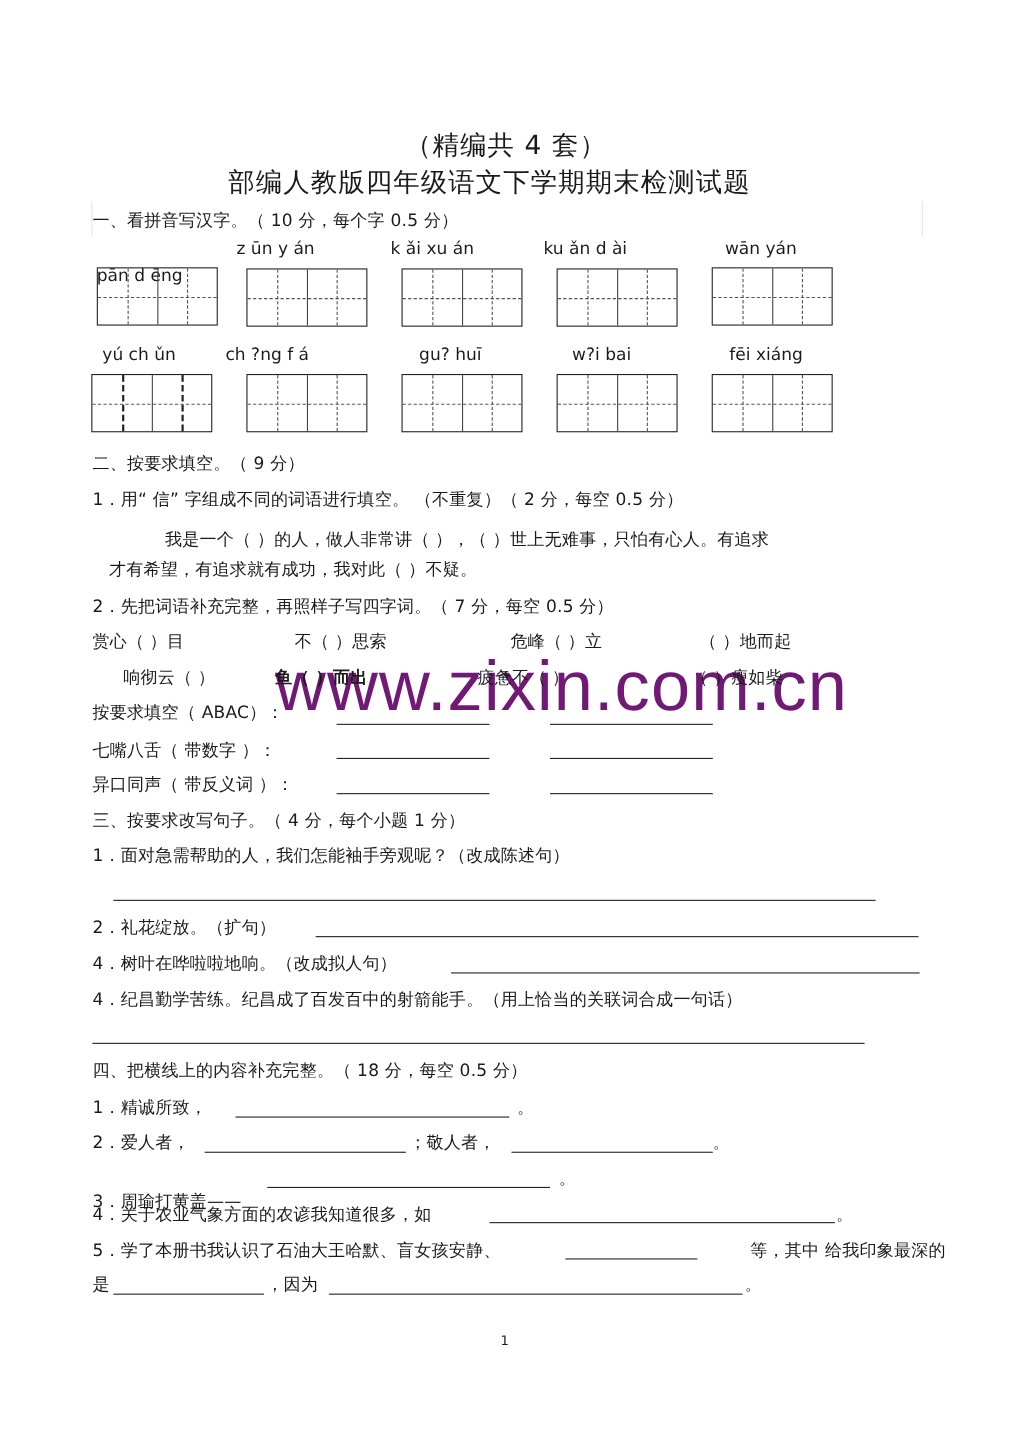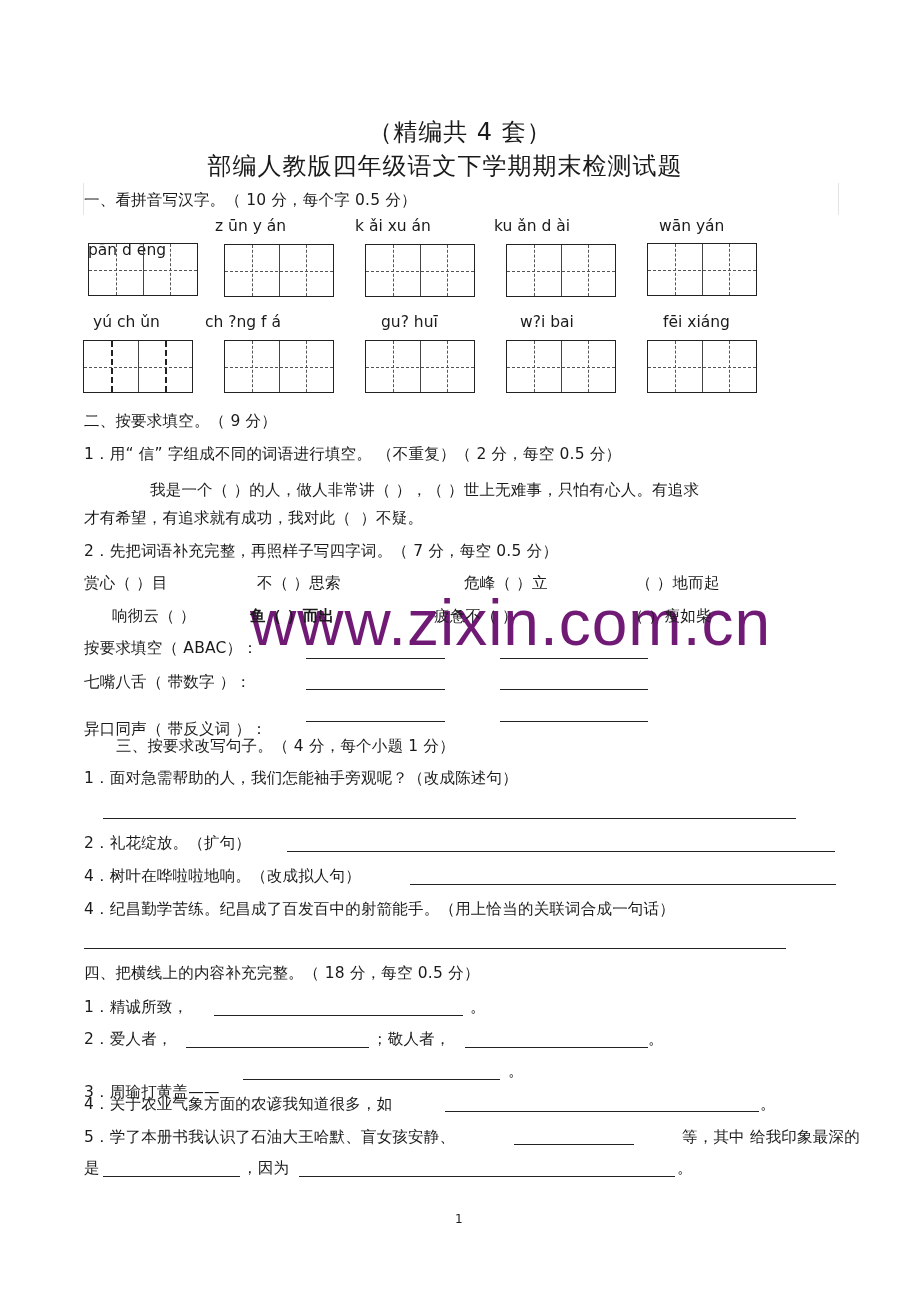--- a/index.html
+++ b/index.html
@@ -108,46 +108,46 @@
   <div class="box" style="left:647px; top:340px;">
       <div class="v1"></div>
       <div class="mid"></div>
       <div class="v2"></div>
       <div class="h"></div>
     </div>
 
   <div class="abs t" style="left:84px; top:411px;">二、按要求填空。（ 9 分）</div>
   <div class="abs t" style="left:84px; top:444px;">1．用“ 信” 字组成不同的词语进行填空。  （不重复）（ 2 分，每空  0.5 分）</div>
   <div class="abs t" style="left:110px; top:480px;margin-left:40px;">我是一个（          ）的人，做人非常讲（          ），（        ）世上无难事，只怕有心人。有追求</div>
-  <div class="abs t" style="left:84px; top:508px;font-family:Liberation Mono, monospace;">才有希望，有追求就有成功，我对此（           ）不疑。</div>
+  <div class="abs t" style="left:99px; top:508px;">才有希望，有追求就有成功，我对此（           ）不疑。</div>
 
   <div class="abs t" style="left:84px; top:541px;">2．先把词语补充完整，再照样子写四字词。（    7 分，每空  0.5 分）</div>
   <div class="abs t" style="left:84px; top:573px;">赏心（            ）目</div>
-  <div class="abs t" style="left:257px; top:573px;">不（      ）思索</div>
+  <div class="abs t" style="left:268px; top:573px;">不（      ）思索</div>
   <div class="abs t" style="left:464px; top:573px;">危峰（      ）立</div>
   <div class="abs t" style="left:636px; top:573px;">（          ）地而起</div>
 
   <div class="abs t" style="left:84px; top:606px;margin-left:28px;">响彻云（          ）</div>
   <div class="abs t" style="left:250px; top:606px;font-weight:bold;">鱼（      ）而出</div>
   <div class="abs t" style="left:434px; top:606px;">疲惫不（          ）</div>
   <div class="abs t" style="left:628px; top:606px;">（          ）瘦如柴</div>
 
   <div class="abs t" style="left:84px; top:638px;">按要求填空（  ABAC）：</div>
   <div class="line" style="left:306px; width:139px; top:658px;"></div>
   <div class="line" style="left:500px; width:148px; top:658px;"></div>
 
   <div class="abs t" style="left:84px; top:672px;">七嘴八舌（  带数字  ）：</div>
   <div class="line" style="left:306px; width:139px; top:689px;"></div>
   <div class="line" style="left:500px; width:148px; top:689px;"></div>
 
-  <div class="abs t" style="left:84px; top:703px;margin-top:16px;">异口同声（  带反义词  ）：</div>
+  <div class="abs t" style="left:84px; top:703px;">异口同声（  带反义词  ）：</div>
   <div class="line" style="left:306px; width:139px; top:721px;"></div>
   <div class="line" style="left:500px; width:148px; top:721px;"></div>
 
-  <div class="abs t" style="left:84px; top:736px;margin-left:32px;">三、按要求改写句子。（ 4 分，每个小题  1 分）</div>
+  <div class="abs t" style="left:84px; top:736px;">三、按要求改写句子。（ 4 分，每个小题  1 分）</div>
   <div class="abs t" style="left:84px; top:768px;">1．面对急需帮助的人，我们怎能袖手旁观呢？（改成陈述句）</div>
   <div class="line" style="left:103px; width:693px; top:818px;"></div>
 
   <div class="abs t" style="left:84px; top:833px;">2．礼花绽放。（扩句）</div>
   <div class="line" style="left:287px; width:548px; top:851px;"></div>
 
   <div class="abs t" style="left:84px; top:866px;">4．树叶在哗啦啦地响。（改成拟人句）</div>
   <div class="line" style="left:410px; width:426px; top:884px;"></div>
 
   <div class="abs t" style="left:84px; top:899px;">4．纪昌勤学苦练。纪昌成了百发百中的射箭能手。（用上恰当的关联词合成一句话）</div>

